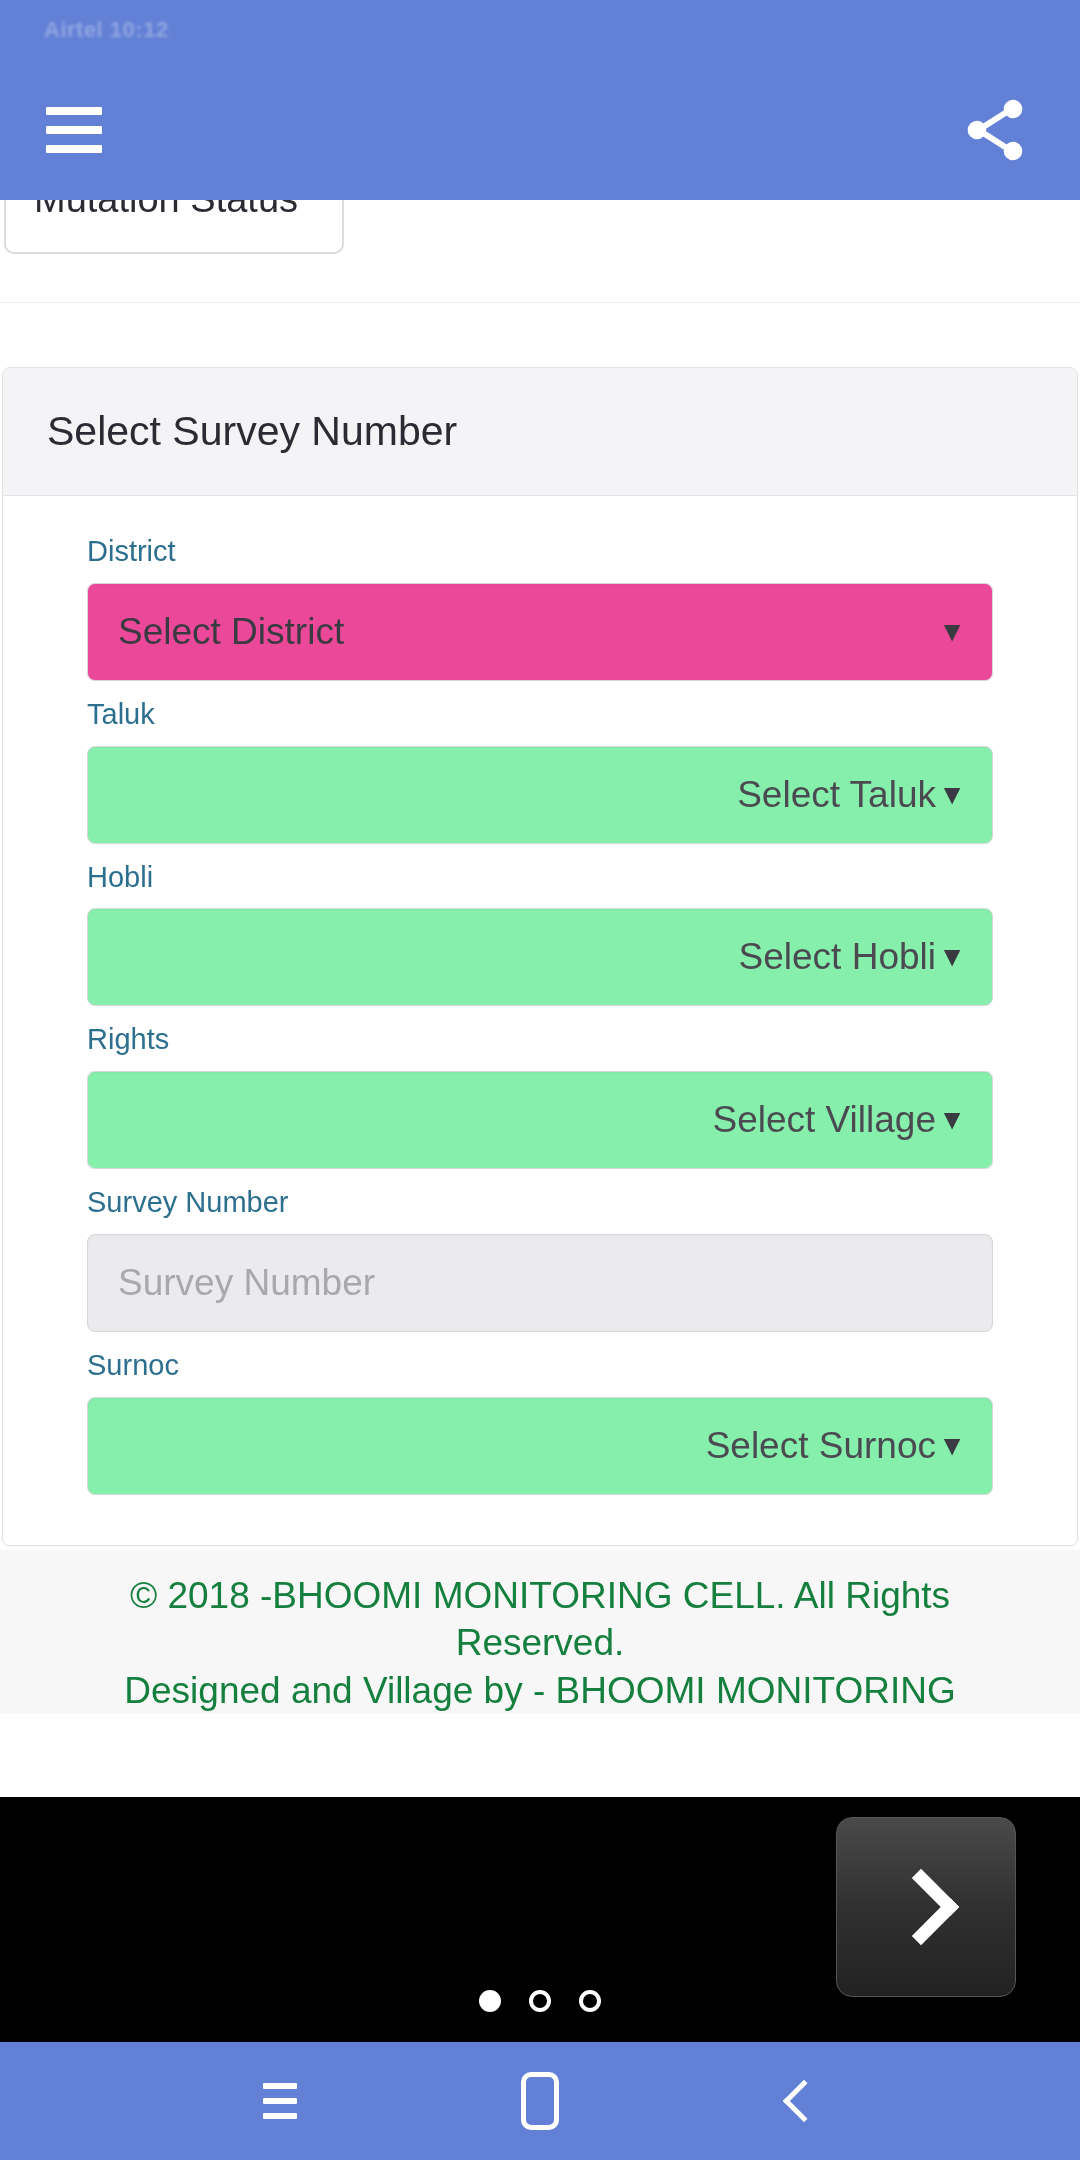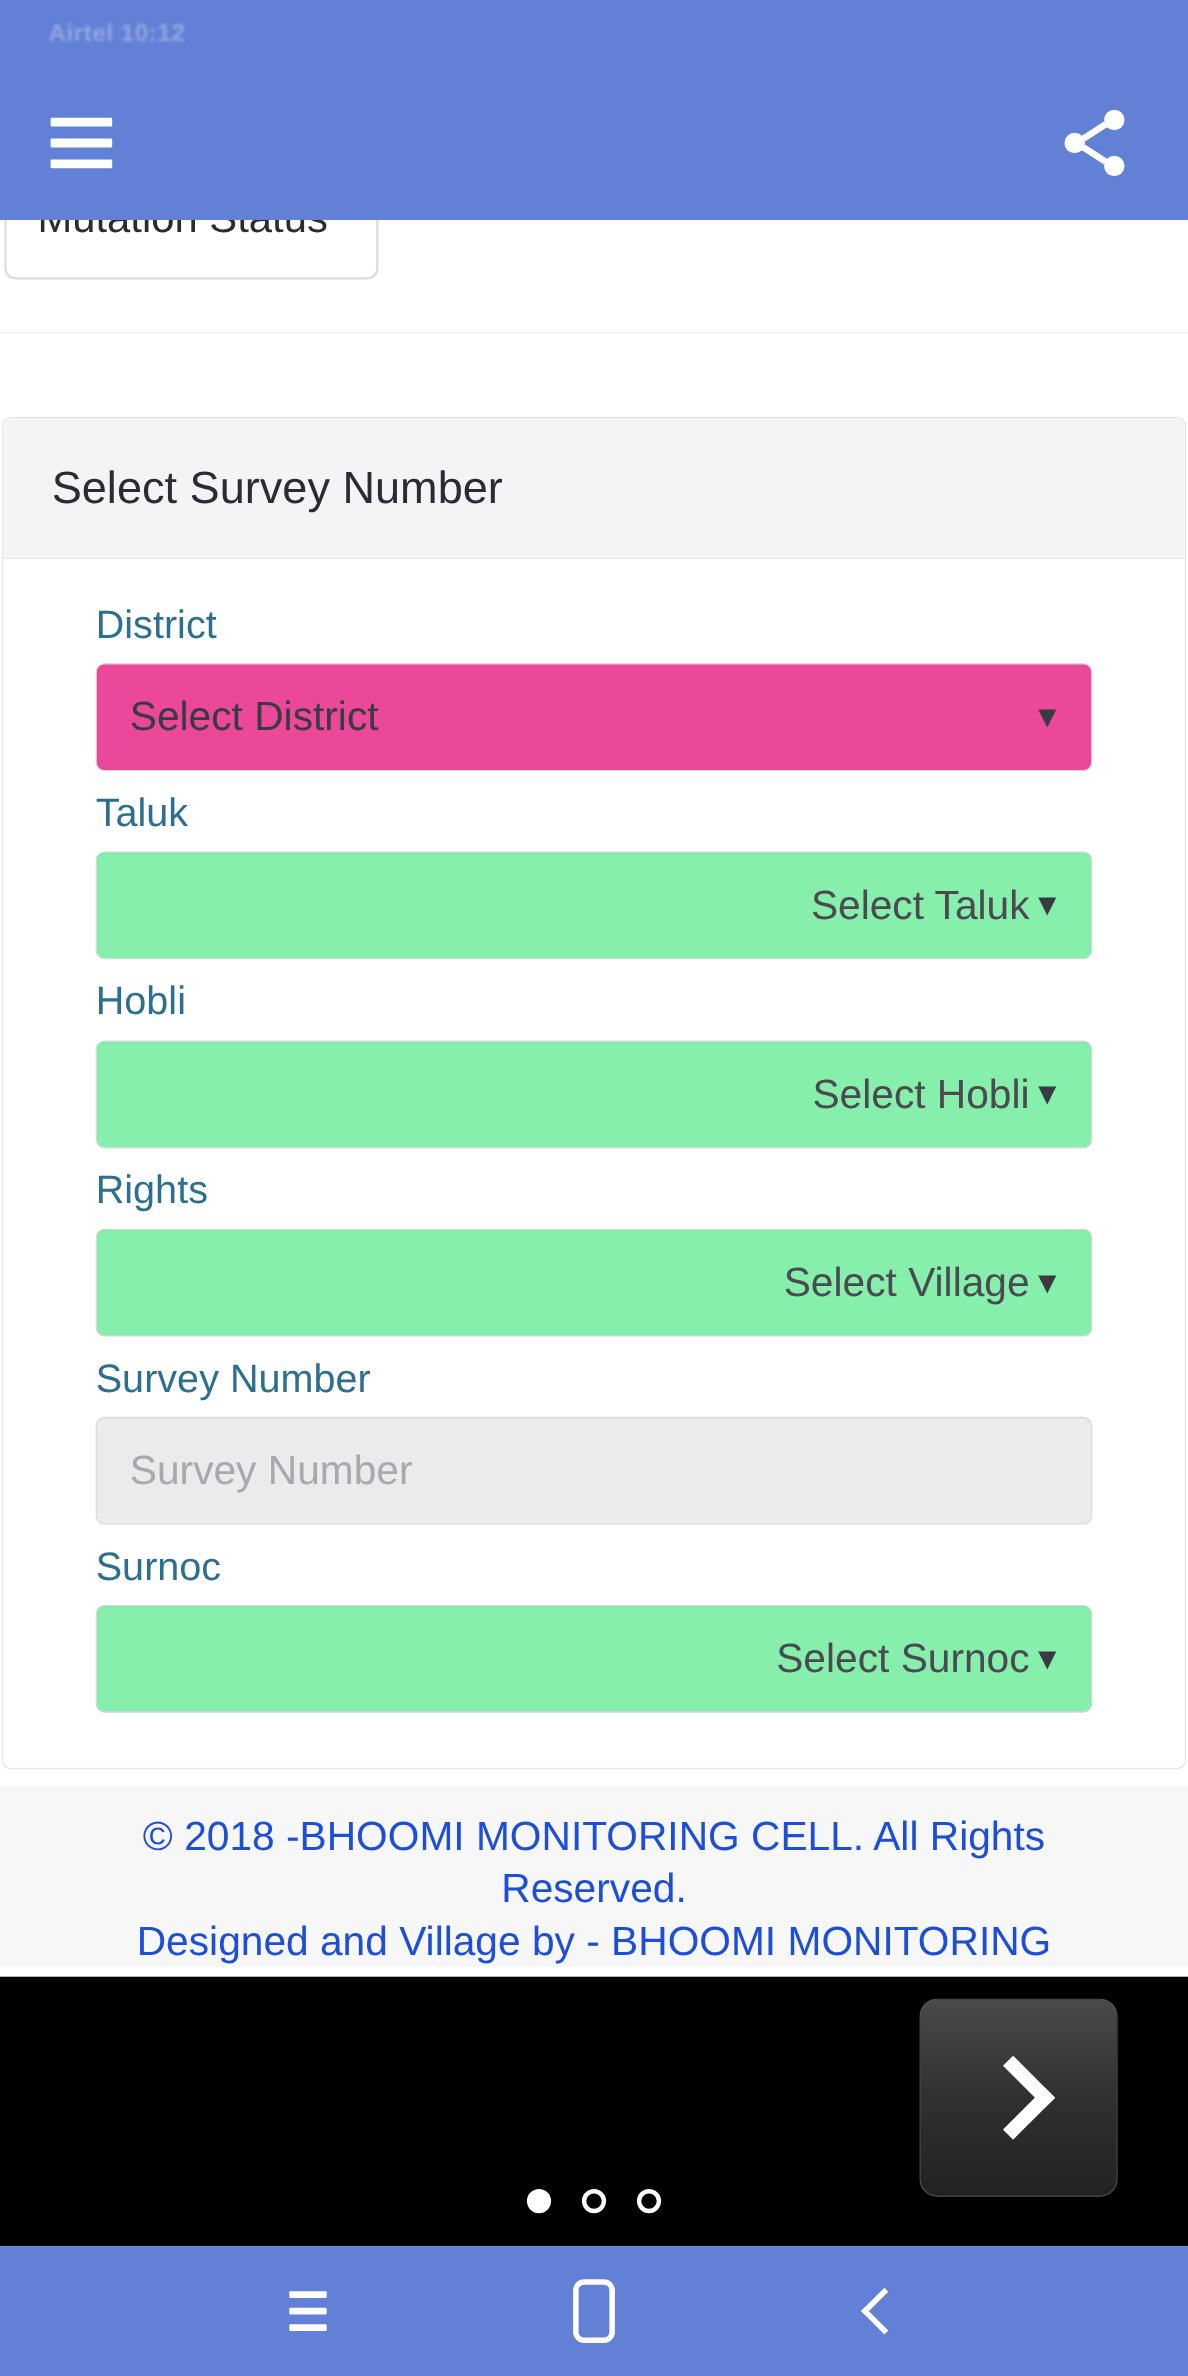--- a/index.html
+++ b/index.html
@@ -123,21 +123,21 @@
     margin-top: 0;
   }
   .gap-strip {
     height: 60px;
     background: #ffffff;
   }
 
   
   .card {
     position: relative;
-    margin: 16px 2px;
+    margin: 4px 2px;
     border: 1px solid #e2e2e4;
     border-radius: 8px;
     background: #ffffff;
     box-shadow: 0 1px 2px rgba(0,0,0,0.04);
     overflow: hidden;
   }
   .card-header {
     background: #f4f4f6;
     border-bottom: 1px solid #e4e4e6;
     height: 128px;
@@ -150,21 +150,21 @@
     font-weight: normal;
     color: #2b2b33;
   }
   .card-body {
     padding: 38px 84px 34px 84px;
     background: #ffffff;
   }
 
   .field { margin-bottom: 16px; }
   .field-label {
-    font-size: 36px;
+    font-size: 29px;
     color: #2c6f8e;
     margin-bottom: 14px;
     display: block;
     line-height: 1.2;
   }
 
   .control {
     position: relative;
     width: 100%;
     height: 98px;
@@ -200,21 +200,21 @@
     line-height: 1;
   }
 
   
   .footer {
     background: #f7f7f8;
     padding: 22px 60px 0 60px;
     text-align: center;
   }
   .footer p {
-    color: #1d4ed8;
+    color: #15803d;
     font-size: 37px;
     line-height: 1.28;
     text-align: center;
   }
 
   
   .overlay {
     position: absolute;
     left: 0; top: 1797px;
     width: 1080px;

